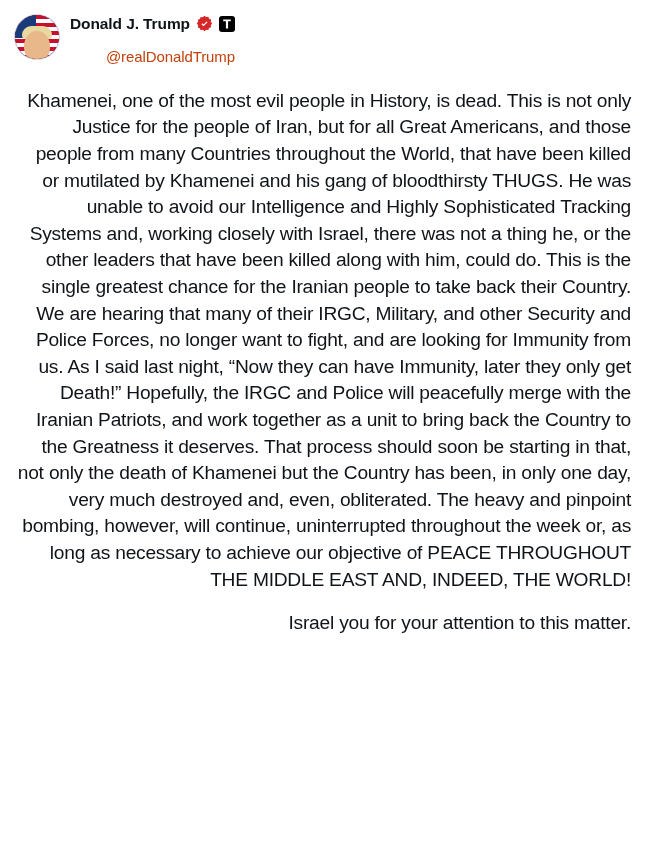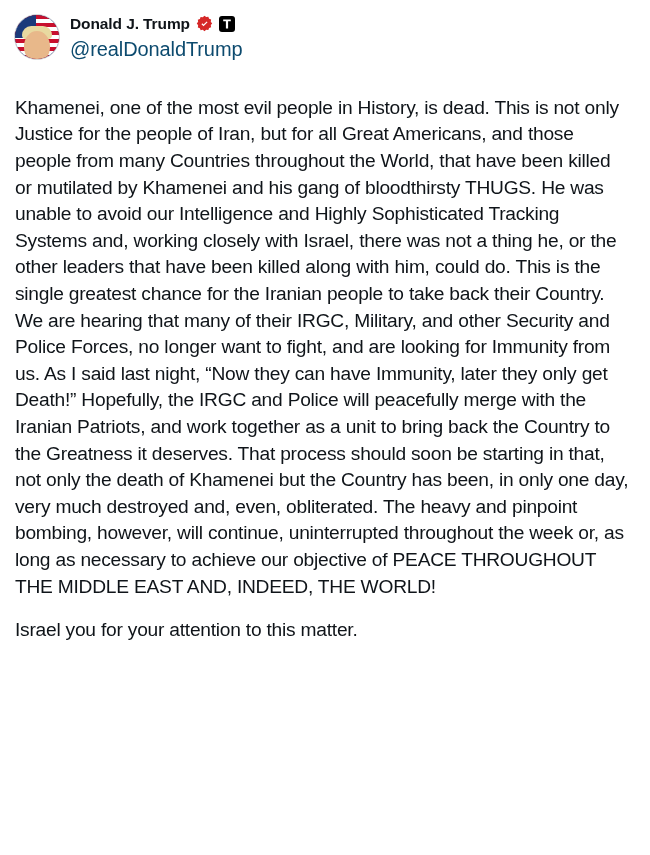--- a/index.html
+++ b/index.html
@@ -12,20 +12,21 @@
     height: 855px;
     font-family: "Liberation Sans", sans-serif;
     color: #000000;
     overflow: hidden;
   }
   .post {
     width: 646px;
     box-sizing: border-box;
     padding: 12px 14px 0 14px;
     background: #ffffff;
+    text-align: right;
   }
   .header {
     display: flex;
     align-items: flex-start;
     gap: 10px;
     padding: 2px 0 4px 0;
   }
   .avatar {
     width: 44px;
     height: 44px;
@@ -101,30 +102,30 @@
     height: 16px;
     flex: 0 0 16px;
     border-radius: 3px;
     background: #000000;
     display: flex;
     align-items: center;
     justify-content: center;
   }
   .affiliate svg { display: block; }
   .handle {
-    font-size: 20px;
-    color: #0c4a6e;
-    margin-top: 5px;
+    font-size: 15px;
+    color: #c2410c;
+    margin-top: 15px;
     letter-spacing: -0.1px;
   }
   .body {
     padding: 14px 1px 0 1px;
   }
   .body p {
-    margin: 16px 0 17px 0;
+    margin: 5px 0 17px 0;
     font-size: 19.2px;
     line-height: 1.385;
     color: #0f1419;
     letter-spacing: -0.25px;
     word-spacing: 0.1px;
   }
   .body p:last-child {
     margin-bottom: 0;
   }
 </style>

